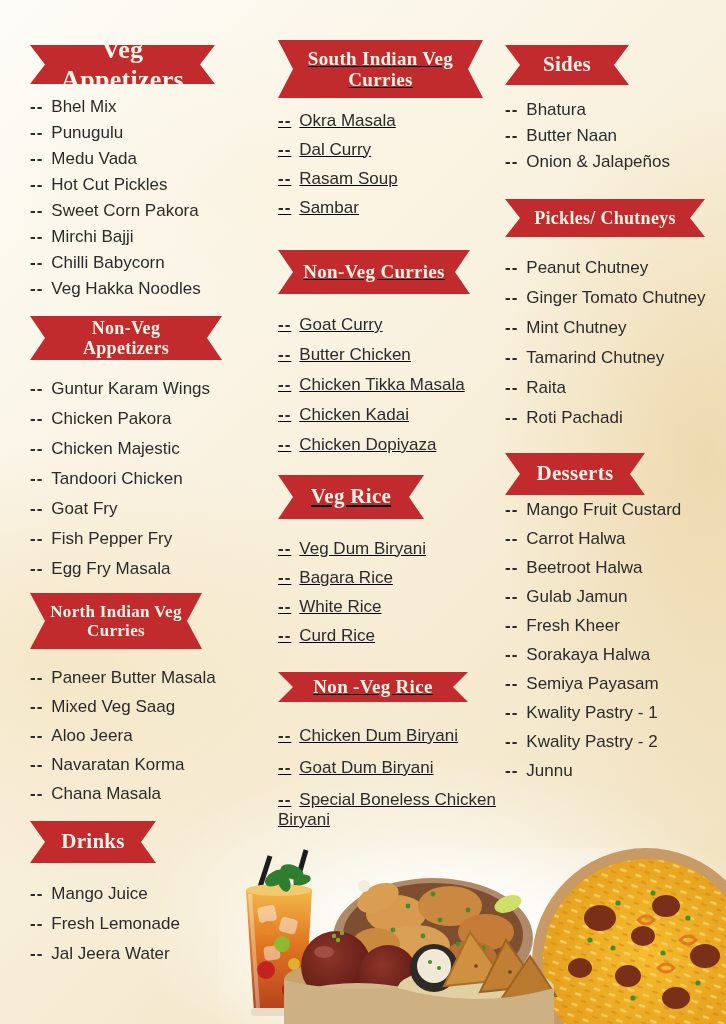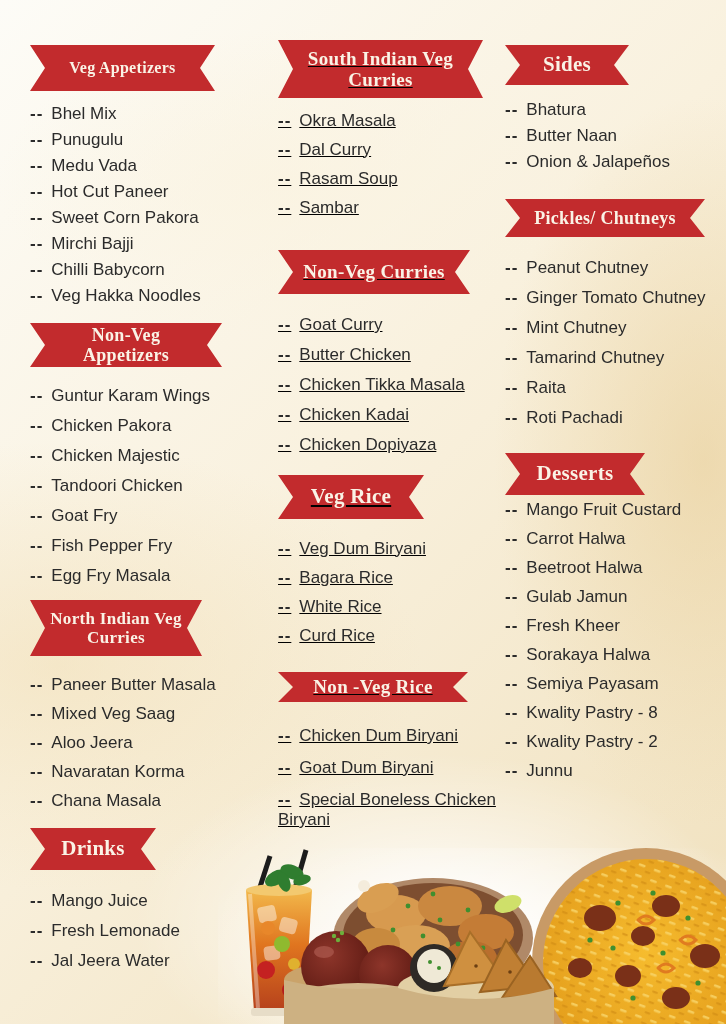--- a/index.html
+++ b/index.html
@@ -39,28 +39,28 @@
   .lh32 li{padding:6px 0;}
   .footer-photos{position:absolute; left:218px; top:848px; width:508px; height:176px;}
 </style>
 </head>
 <body>
 
 <div class="page">
 
   <div class="col col1">
     <section class="menu-section">
-      <div class="ribbon" style="width:185px;height:46px;font-size:16px">
+      <div class="ribbon" style="width:185px;height:39px;font-size:26px">
         <span>Veg Appetizers</span>
       </div>
       <ul class="items lh26" style="margin-top:10px">
           <li><span class="dash">--</span><span>Bhel Mix</span></li>
           <li><span class="dash">--</span><span>Punugulu</span></li>
           <li><span class="dash">--</span><span>Medu Vada</span></li>
-          <li><span class="dash">--</span><span>Hot Cut Paneer</span></li>
+          <li><span class="dash">--</span><span>Hot Cut Pickles</span></li>
           <li><span class="dash">--</span><span>Sweet Corn Pakora</span></li>
           <li><span class="dash">--</span><span>Mirchi Bajji</span></li>
           <li><span class="dash">--</span><span>Chilli Babycorn</span></li>
           <li><span class="dash">--</span><span>Veg Hakka Noodles</span></li>
         </ul>
     </section>
     <section class="menu-section" style="margin-top:14px">
       <div class="ribbon" style="width:192px;height:44px;font-size:18px">
         <span>Non-Veg Appetizers</span>
       </div>
@@ -174,21 +174,21 @@
         <span>Desserts</span>
       </div>
       <ul class="items lh29" style="">
           <li><span class="dash">--</span><span>Mango Fruit Custard</span></li>
           <li><span class="dash">--</span><span>Carrot Halwa</span></li>
           <li><span class="dash">--</span><span>Beetroot Halwa</span></li>
           <li><span class="dash">--</span><span>Gulab Jamun</span></li>
           <li><span class="dash">--</span><span>Fresh Kheer</span></li>
           <li><span class="dash">--</span><span>Sorakaya Halwa</span></li>
           <li><span class="dash">--</span><span>Semiya Payasam</span></li>
-          <li><span class="dash">--</span><span>Kwality Pastry - 8</span></li>
+          <li><span class="dash">--</span><span>Kwality Pastry - 1</span></li>
           <li><span class="dash">--</span><span>Kwality Pastry - 2</span></li>
           <li><span class="dash">--</span><span>Junnu</span></li>
         </ul>
     </section>
   </div>
 
   <svg class="footer-photos" viewBox="0 0 508 176" aria-hidden="true">
     <defs>
       <radialGradient id="glow" cx="50%" cy="50%" r="50%">
         <stop offset="0%" stop-color="#ffffff" stop-opacity="0.95"></stop>

